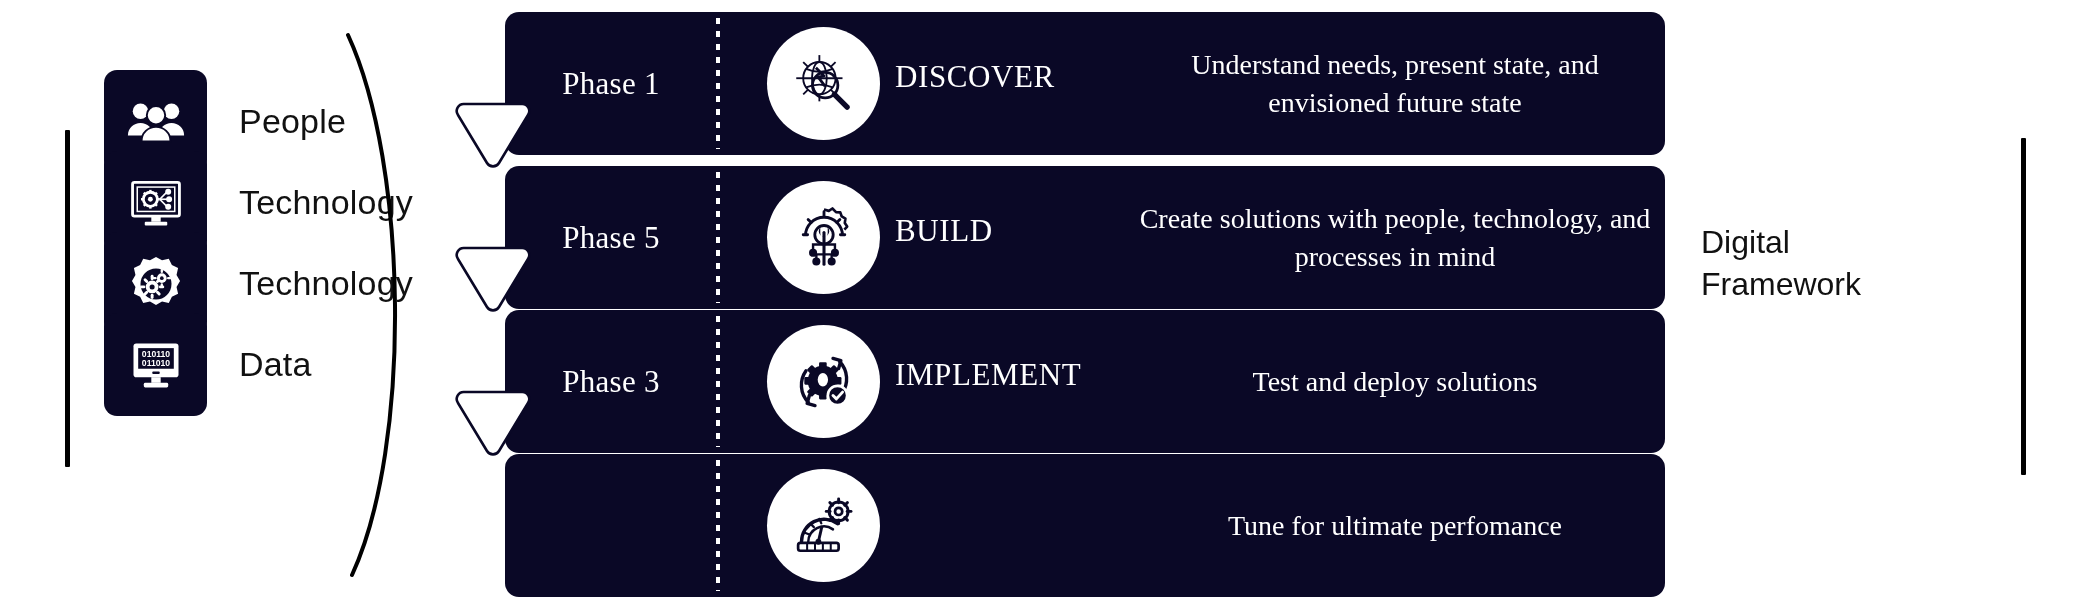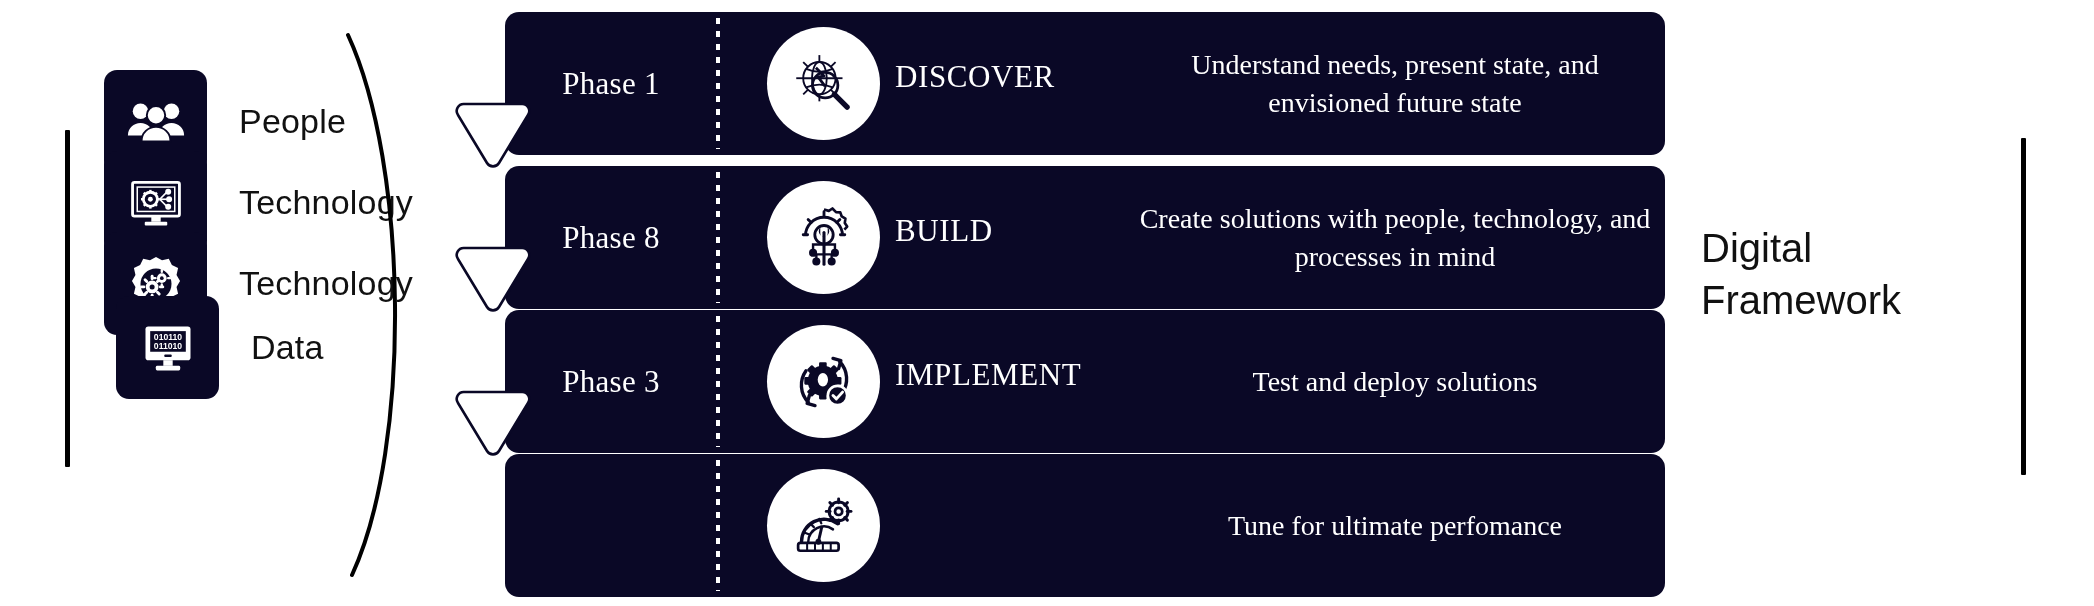--- a/index.html
+++ b/index.html
@@ -67,21 +67,21 @@
   }
   .connector{position:absolute;left:-80px;width:120px;height:80px;}
   .conn-1{top:96px;}
   .conn-2{top:240px;}
   .conn-3{top:384px;}
 
   
   #titleblock{position:absolute;left:1700px;top:0;width:394px;height:606px;}
   .framework-title{
     position:absolute;left:1px;top:222px;width:300px;
-    font-size:40px;line-height:1.30;color:#111111;
+    font-size:32px;line-height:1.30;color:#111111;
   }
   .title-rule{
     position:absolute;left:321px;top:138px;width:5px;height:337px;
     background:#000000;border-radius:1px;
   }
 </style>
 </head>
 <body>
 
 <div class="stage">
@@ -161,21 +161,21 @@
             <line x1="38" y1="32.5" x2="38" y2="34.4"></line>
             <line x1="31.5" y1="26" x2="29.6" y2="26"></line>
             <line x1="44.5" y1="26" x2="46.4" y2="26"></line>
           </g>
           <circle cx="38" cy="26" r="1.9" fill="#0a0826"></circle>
         </svg>
       </div>
       <div class="pillar-label">Technology</div>
     </div>
 
-    <div class="pillar-row" style="top:296px;margin-left:12px;">
+    <div class="pillar-row" style="top:313px;">
       <div class="pillar-tile">
         <svg width="60" height="60" viewBox="0 0 64 64">
           <rect x="8" y="9" width="48" height="36" rx="3" fill="#ffffff"></rect>
           <rect x="13" y="14" width="38" height="22" fill="#0a0826"></rect>
           <text x="32" y="23.2" font-family="'Liberation Sans', sans-serif" font-size="9.2" font-weight="bold" fill="#ffffff" text-anchor="middle">010110</text>
           <text x="32" y="33.4" font-family="'Liberation Sans', sans-serif" font-size="9.2" font-weight="bold" fill="#ffffff" text-anchor="middle">011010</text>
           <rect x="28" y="39" width="8" height="2.6" rx="1" fill="#0a0826"></rect>
           <rect x="27" y="45" width="10" height="6" fill="#ffffff"></rect>
           <rect x="19" y="51" width="26" height="5" rx="1.5" fill="#ffffff"></rect>
         </svg>
@@ -217,21 +217,21 @@
       </div>
       <div class="phase-title">DISCOVER</div>
       <div class="phase-desc">Understand needs, present state, and envisioned future state</div>
     </div>
 
     <svg class="connector conn-1" viewBox="0 0 120 80">
       <path d="M64 8 h58 a7 7 0 0 1 6 11 l-29 48 a7 7 0 0 1 -12 0 l-29 -48 a7 7 0 0 1 6 -11 z" transform="translate(-25,0)" fill="#ffffff" stroke="#0a0826" stroke-width="2.6"></path>
     </svg>
 
     <div class="bar bar-2">
-      <div class="phase-name">Phase 8</div>
+      <div class="phase-name">Phase 5</div>
       <div class="divider-dots"></div>
       <div class="icon-circle">
         <svg width="70" height="70" viewBox="0 0 64 64">
           <path d="M32 6 l4.4 1.2 3.3 -2.2 3.3 3.3 3.9 0.3 1.3 3.7 3.4 2 -0.6 3.9 2.2 3.3 -2.6 2.9" fill="none" stroke="#0a0826" stroke-width="2.4" stroke-linejoin="round"></path>
           <path d="M15 30 a17 17 0 0 1 34 0" fill="none" stroke="#0a0826" stroke-width="2.6"></path>
           <g stroke="#0a0826" stroke-width="2.6" stroke-linecap="round">
             <line x1="32" y1="8" x2="32" y2="12"></line>
             <line x1="17.5" y1="15" x2="20.3" y2="17.8"></line>
             <line x1="46.5" y1="15" x2="43.7" y2="17.8"></line>
             <line x1="13" y1="29" x2="17" y2="29"></line>

